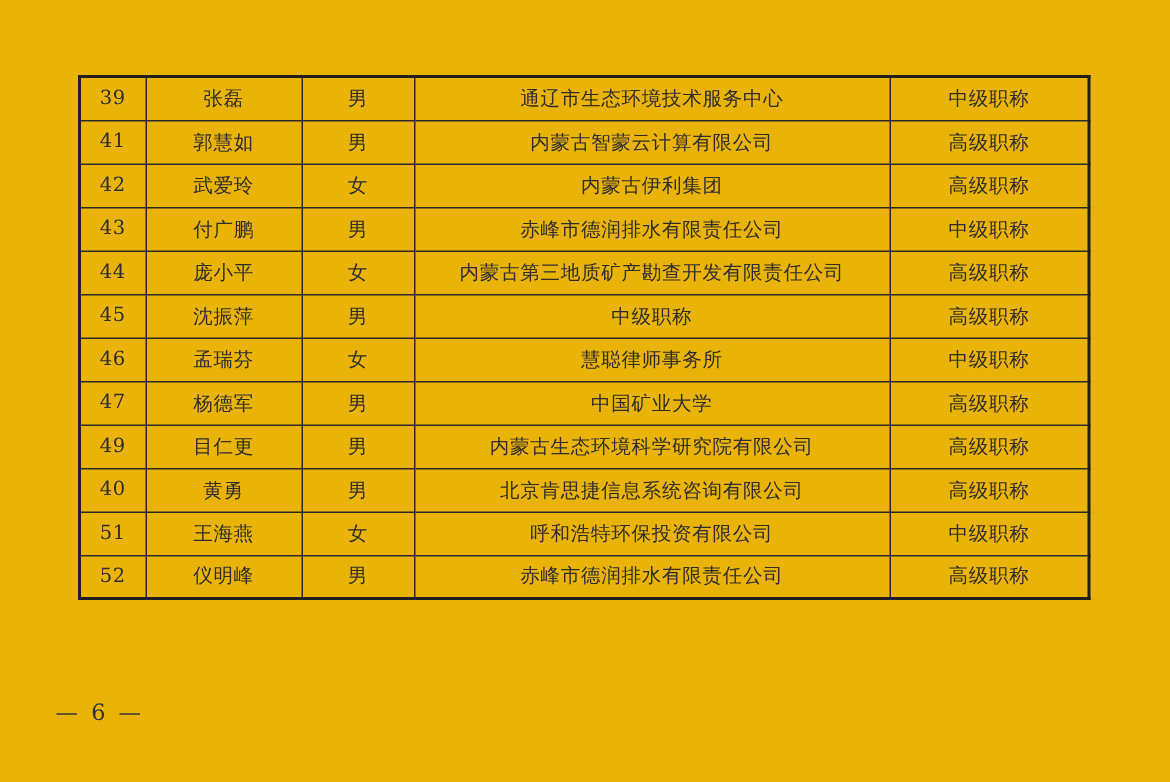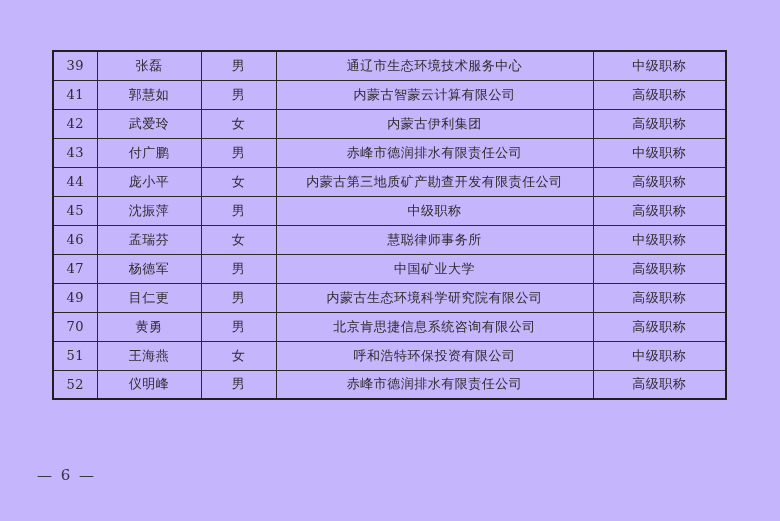--- a/index.html
+++ b/index.html
@@ -5,21 +5,21 @@
   * { margin: 0; padding: 0; box-sizing: border-box; }
   html, body {
     width: 780px; height: 521px;
     background: #ffffff;
     font-family: "DejaVu Serif", "Liberation Serif", serif;
     overflow: hidden;
   }
   .page {
     position: relative;
     width: 780px; height: 521px;
-    background: #c4b5fd;
+    background: #eab308;
   }
   table.personnel {
     position: absolute;
     left: 52px; top: 50px;
     width: 673px;
     border-collapse: collapse;
     table-layout: fixed;
     border: 2px solid #1f1f1f;
   }
   table.personnel td {
@@ -114,21 +114,21 @@
           <td class="col-title">高级职称</td>
         </tr>
         <tr>
           <td class="col-no">49</td>
           <td class="col-name">目仁更</td>
           <td class="col-gender">男</td>
           <td class="col-org">内蒙古生态环境科学研究院有限公司</td>
           <td class="col-title">高级职称</td>
         </tr>
         <tr>
-          <td class="col-no">70</td>
+          <td class="col-no">40</td>
           <td class="col-name">黄勇</td>
           <td class="col-gender">男</td>
           <td class="col-org">北京肯思捷信息系统咨询有限公司</td>
           <td class="col-title">高级职称</td>
         </tr>
         <tr>
           <td class="col-no">51</td>
           <td class="col-name">王海燕</td>
           <td class="col-gender">女</td>
           <td class="col-org">呼和浩特环保投资有限公司</td>

